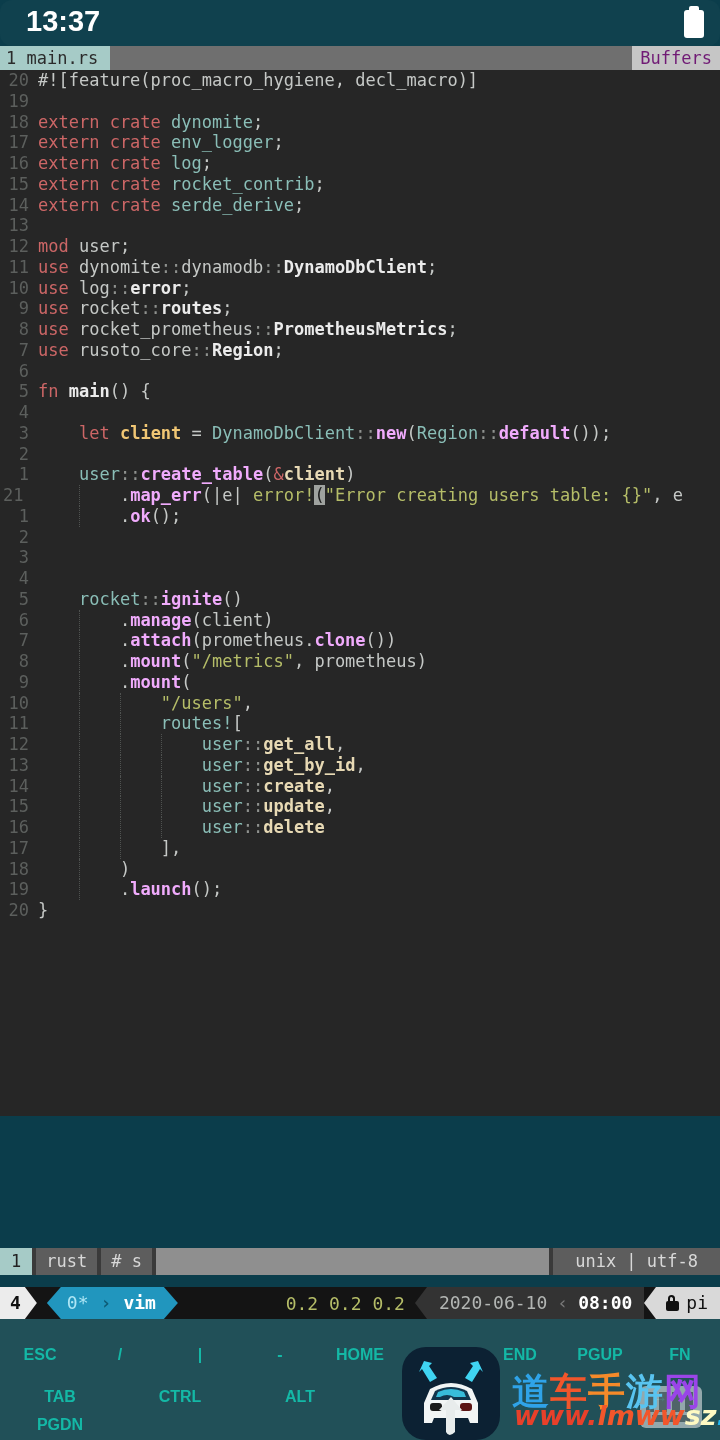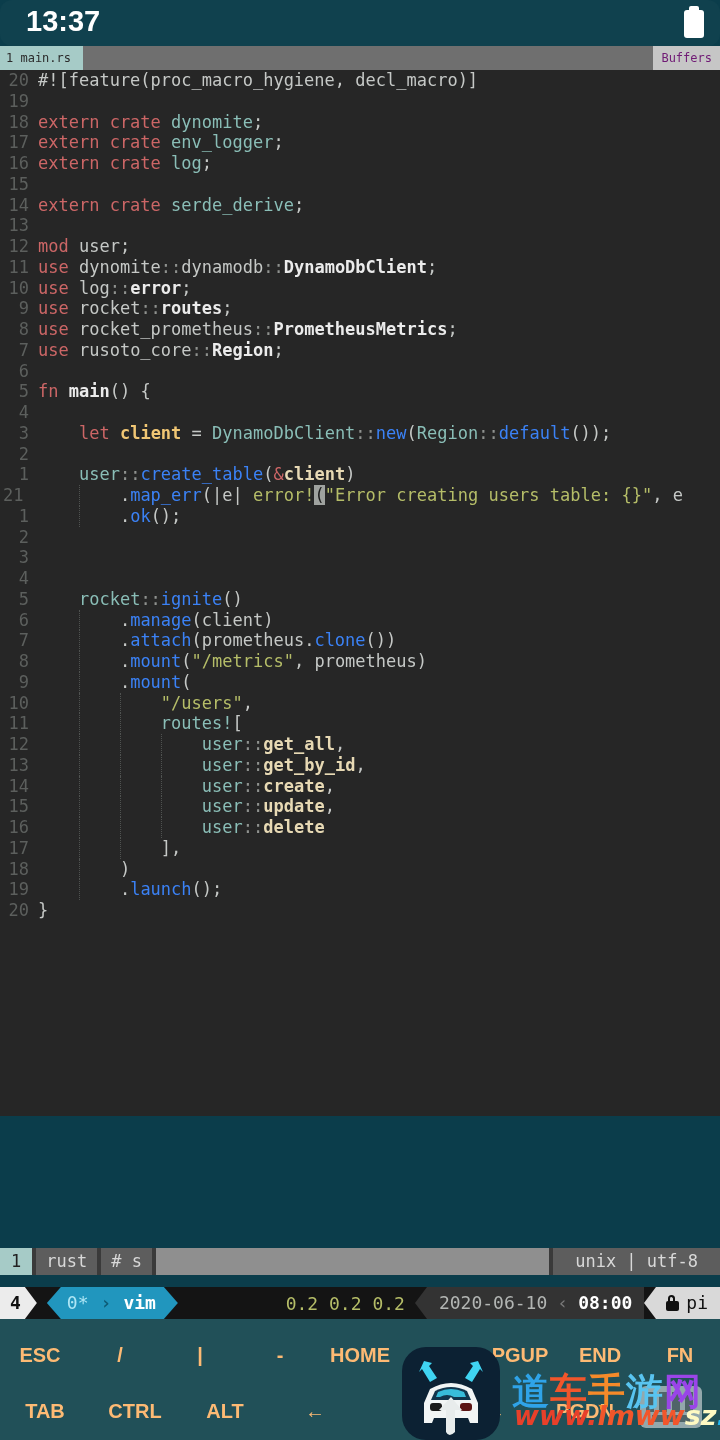--- a/index.html
+++ b/index.html
@@ -9,37 +9,37 @@
   
   .android-bar{position:absolute;left:0;top:0;width:720px;height:46px;background:#10414e;border-radius:12px;}
   .android-time{position:absolute;left:26px;top:5px;color:#ffffff;
                 font-family:"Liberation Sans",sans-serif;font-size:29px;font-weight:bold;}
   .battery{position:absolute;right:16px;top:10px;width:20px;height:28px;background:#fff;border-radius:3px;}
   .battery:before{content:"";position:absolute;left:5px;top:-4px;width:10px;height:5px;background:#fff;
                   border-radius:2px 2px 0 0;}
 
   
   .tabline{position:absolute;left:0;top:46px;width:720px;height:24px;display:flex;background:#6f6f6f;
-           font-size:12px;line-height:24px;border-radius:12px;}
+           font-size:17px;line-height:24px;border-radius:12px;}
   .tab-active{background:#a6cbc7;color:#2b2b2b;padding:0 12px 0 6px;}
   .tab-fill{flex:1;}
   .tab-buffers{background:#c6c6c6;color:#701a75;padding:0 8px;}
 
   
   .code{position:absolute;left:0;top:70px;width:720px;height:1046px;background:#262626;
         font-size:17px;line-height:20.75px;overflow:hidden;}
   .crow{display:flex;height:20.75px;white-space:pre;}
   .ln{flex:none;width:38px;padding-right:9px;box-sizing:border-box;text-align:right;color:#5c5f5d;}
   .lnc{text-align:left;padding-left:3px;}
   .tx{white-space:pre;}
   .sg-d{color:#c5c8c6;}
   .sg-kw{color:#cc6666;}
   .sg-ty{color:#8abeb7;}
   .sg-op{color:#8f928f;}
-  .sg-fn{color:#3b82f6;font-weight:normal;}
+  .sg-fn{color:#f0abfc;font-weight:bold;}
   .sg-st{color:#b5bd68;}
   .sg-b{color:#ebebeb;font-weight:bold;}
   .sg-fb{color:#e7d9b4;font-weight:bold;}
   .sg-mu{color:#f0c674;font-weight:bold;}
   .sg-cur{background:#9fa29f;color:#1c1c1c;}
   .sg-ig{display:inline-block;width:1ch;height:20.75px;box-sizing:border-box;
          border-left:1px dotted #4f5250;vertical-align:top;}
 
   
   .statusline{position:absolute;left:0;top:1248px;width:720px;height:27px;background:#3a3a3a;
@@ -72,23 +72,23 @@
   .chip-host{background:#d9d9d9;height:32px;line-height:32px;color:#111;padding:0 12px 0 8px;display:flex;align-items:center;}
   .lock{position:relative;width:13px;height:10px;background:#111;border-radius:2px;margin:6px 7px 0 2px;}
   .lock:before{content:"";position:absolute;left:2px;top:-6px;width:7px;height:7px;border:2px solid #111;
                border-bottom:none;border-radius:5px 5px 0 0;box-sizing:border-box;}
 
   
   .keys{position:absolute;left:0;top:1319px;width:720px;height:121px;background:#215058;padding-top:8px;
         box-sizing:border-box;}
   .krow{display:grid;height:56px;}
   .krow1{grid-template-columns:repeat(9,1fr);}
-  .krow2{grid-template-columns:repeat(8,1fr);}
-  .key{display:flex;align-items:center;justify-content:center;color:#fdba74;
-       font-family:"Liberation Sans",sans-serif;font-size:20px;font-weight:600;}
+  .krow2{grid-template-columns:repeat(6,1fr);}
+  .key{display:flex;align-items:center;justify-content:center;color:#14b8a6;
+       font-family:"Liberation Sans",sans-serif;font-size:16px;font-weight:600;}
 
   
   .wm-icon{position:absolute;left:402px;top:1347px;width:98px;height:93px;z-index:6;}
   .wm-kbd{position:absolute;left:640px;top:1386px;width:62px;height:42px;background:#b9c6c8;opacity:.75;
           border-radius:6px;z-index:5;}
   .wm-kbd:before{content:"";position:absolute;left:6px;top:6px;right:6px;height:20px;
           background:repeating-linear-gradient(90deg,#5f6b6e 0 8px,transparent 8px 13px);}
   .wm-kbd:after{content:"";position:absolute;left:12px;bottom:6px;right:12px;height:7px;background:#5f6b6e;}
   .wm-title{position:absolute;left:512px;top:1360px;z-index:7;font-family:"DejaVu Sans",sans-serif;
             font-size:37px;font-weight:bold;letter-spacing:1px;white-space:nowrap;margin-top:7px;}
@@ -110,21 +110,21 @@
     <span class="tab-fill"></span>
     <span class="tab-buffers">Buffers</span>
   </div>
 
   <div class="code">
       <div class="crow"><span class="ln">20</span><span class="tx"><span class="sg-d">#![feature(proc_macro_hygiene, decl_macro)]</span></span></div>
       <div class="crow"><span class="ln">19</span><span class="tx"></span></div>
       <div class="crow"><span class="ln">18</span><span class="tx"><span class="sg-kw">extern crate</span><span class="sg-d"> </span><span class="sg-ty">dynomite</span><span class="sg-d">;</span></span></div>
       <div class="crow"><span class="ln">17</span><span class="tx"><span class="sg-kw">extern crate</span><span class="sg-d"> </span><span class="sg-ty">env_logger</span><span class="sg-d">;</span></span></div>
       <div class="crow"><span class="ln">16</span><span class="tx"><span class="sg-kw">extern crate</span><span class="sg-d"> </span><span class="sg-ty">log</span><span class="sg-d">;</span></span></div>
-      <div class="crow"><span class="ln">15</span></div>
+      <div class="crow"><span class="ln">15</span><span class="tx"><span class="sg-kw">extern crate</span><span class="sg-d"> </span><span class="sg-ty">rocket_contrib</span><span class="sg-d">;</span></span></div>
       <div class="crow"><span class="ln">14</span><span class="tx"><span class="sg-kw">extern crate</span><span class="sg-d"> </span><span class="sg-ty">serde_derive</span><span class="sg-d">;</span></span></div>
       <div class="crow"><span class="ln">13</span><span class="tx"></span></div>
       <div class="crow"><span class="ln">12</span><span class="tx"><span class="sg-kw">mod</span><span class="sg-d"> user;</span></span></div>
       <div class="crow"><span class="ln">11</span><span class="tx"><span class="sg-kw">use</span><span class="sg-d"> dynomite</span><span class="sg-op">::</span><span class="sg-d">dynamodb</span><span class="sg-op">::</span><span class="sg-b">DynamoDbClient</span><span class="sg-d">;</span></span></div>
       <div class="crow"><span class="ln">10</span><span class="tx"><span class="sg-kw">use</span><span class="sg-d"> log</span><span class="sg-op">::</span><span class="sg-b">error</span><span class="sg-d">;</span></span></div>
       <div class="crow"><span class="ln">9</span><span class="tx"><span class="sg-kw">use</span><span class="sg-d"> rocket</span><span class="sg-op">::</span><span class="sg-b">routes</span><span class="sg-d">;</span></span></div>
       <div class="crow"><span class="ln">8</span><span class="tx"><span class="sg-kw">use</span><span class="sg-d"> rocket_prometheus</span><span class="sg-op">::</span><span class="sg-b">PrometheusMetrics</span><span class="sg-d">;</span></span></div>
       <div class="crow"><span class="ln">7</span><span class="tx"><span class="sg-kw">use</span><span class="sg-d"> rusoto_core</span><span class="sg-op">::</span><span class="sg-b">Region</span><span class="sg-d">;</span></span></div>
       <div class="crow"><span class="ln">6</span><span class="tx"></span></div>
       <div class="crow"><span class="ln">5</span><span class="tx"><span class="sg-kw">fn</span><span class="sg-d"> </span><span class="sg-b">main</span><span class="sg-d">() {</span></span></div>
@@ -190,22 +190,22 @@
   </div>
 
   <div class="keys">
     <div class="krow krow1">
         <div class="key">ESC</div>
         <div class="key">/</div>
         <div class="key">|</div>
         <div class="key">-</div>
         <div class="key">HOME</div>
         <div class="key">↑</div>
+        <div class="key">END</div>
         <div class="key">PGUP</div>
-        <div class="key">END</div>
         <div class="key">FN</div>
       </div>
     <div class="krow krow2">
         <div class="key">TAB</div>
         <div class="key">CTRL</div>
         <div class="key">ALT</div>
         <div class="key">←</div>
         <div class="key">↓</div>
         <div class="key">→</div>
         <div class="key">PGDN</div>

